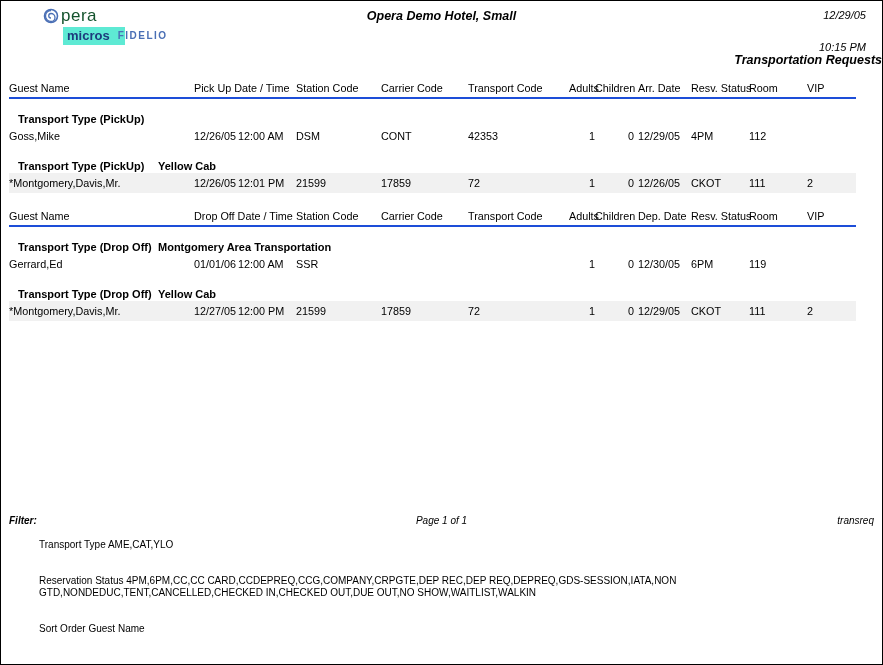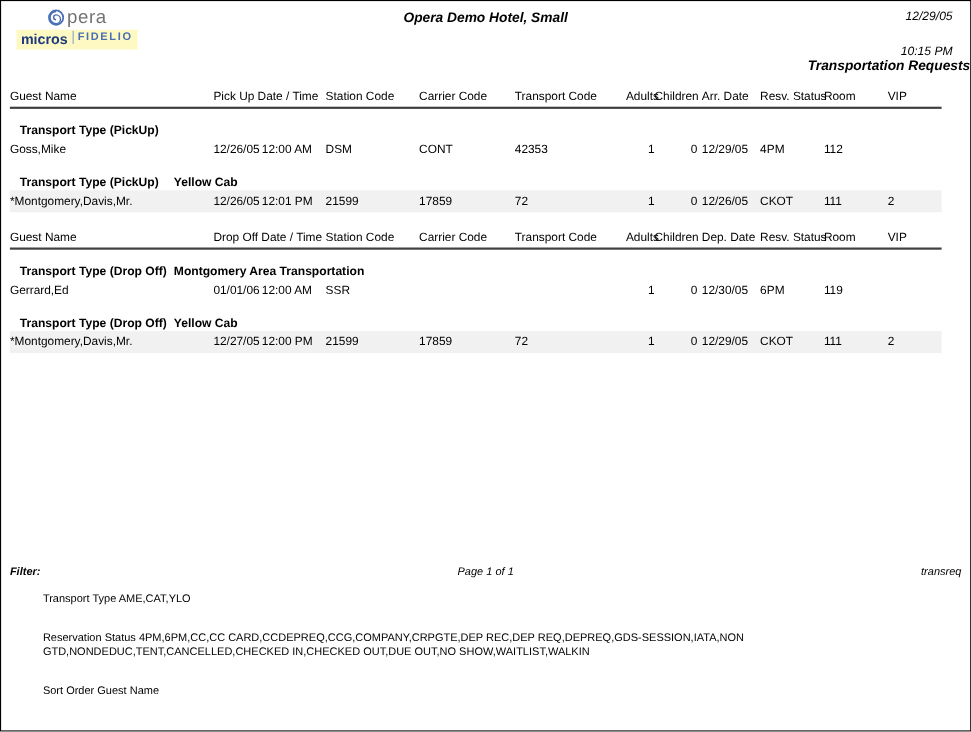--- a/index.html
+++ b/index.html
@@ -10,37 +10,37 @@
     background:#fff;
     border:1px solid #000;
     font-family:"Liberation Sans", sans-serif;
     color:#000;
     overflow:hidden;
   }
 
   
   .top-header { position:relative; height:80px; }
   .logo { position:absolute; left:14px; top:5px; width:110px; }
-  .logo-opera { display:flex; align-items:center; justify-content:center; color:#737373;text-align:right; }
+  .logo-opera { display:flex; align-items:center; justify-content:center; color:#14532d;text-align:right; }
   .logo-opera svg { margin-right:2px; }
   .logo-opera-text { font-size:17px; letter-spacing:0.5px; }
-  .logo-micros-line { margin-top:1px; background:#fef9c3; padding:1px 4px 2px 4px; display:flex; white-space:nowrap; }
+  .logo-micros-line { margin-top:1px; background:#5eead4; padding:1px 4px 2px 4px; display:flex; align-items:center; white-space:nowrap;margin-left:48px; }
   .logo-micros { font-weight:bold; font-size:13px; color:#1d3a7c; }
   .logo-sep { width:1px; height:12px; background:#8aa3c8; margin:0 4px; }
   .logo-fidelio { font-size:10px; letter-spacing:1.5px; color:#4a6fb5; font-weight:bold; }
 
   .hotel-name { position:absolute; top:8px; left:0; right:0; text-align:center; font-size:12.5px; font-weight:bold; font-style:italic; }
   .print-date { position:absolute; top:8px; right:16px; font-size:11px; font-style:italic; }
   .print-time { position:absolute; top:40px; right:16px; font-size:11px; font-style:italic; }
   .report-title { position:absolute; top:52px; left:0; right:0; text-align:right; font-size:12.5px; font-weight:bold; font-style:italic; }
 
   
   .table-area { padding:0 26px 0 8px; }
   .grid { display:grid; grid-template-columns:185px 44px 58px 85px 87px 101px 26px 43px 53px 58px 58px 1fr; align-items:end; }
-  .hrow { height:18px; border-bottom:2px solid #404040; font-size:11px; }
+  .hrow { height:18px; border-bottom:2px solid #1d4ed8; font-size:11px; }
   .hrow .cell { white-space:nowrap; padding-bottom:3px; }
   .span-dt { grid-column:2 / span 2; }
   .num { text-align:right; }
   .pr4 { padding-right:4px; }
   .cell { white-space:nowrap; overflow:visible; font-size:10.8px; }
 
   .group-row { display:grid; grid-template-columns:140px 1fr; padding-left:9px; margin-top:9px; height:17px; font-weight:bold; font-size:11px; align-items:end; }
   .data-row { height:20px; align-items:center; margin-top:1px; }
   .row-alt { background:#f1f1f1; }
   .section-gap { height:16px; }

